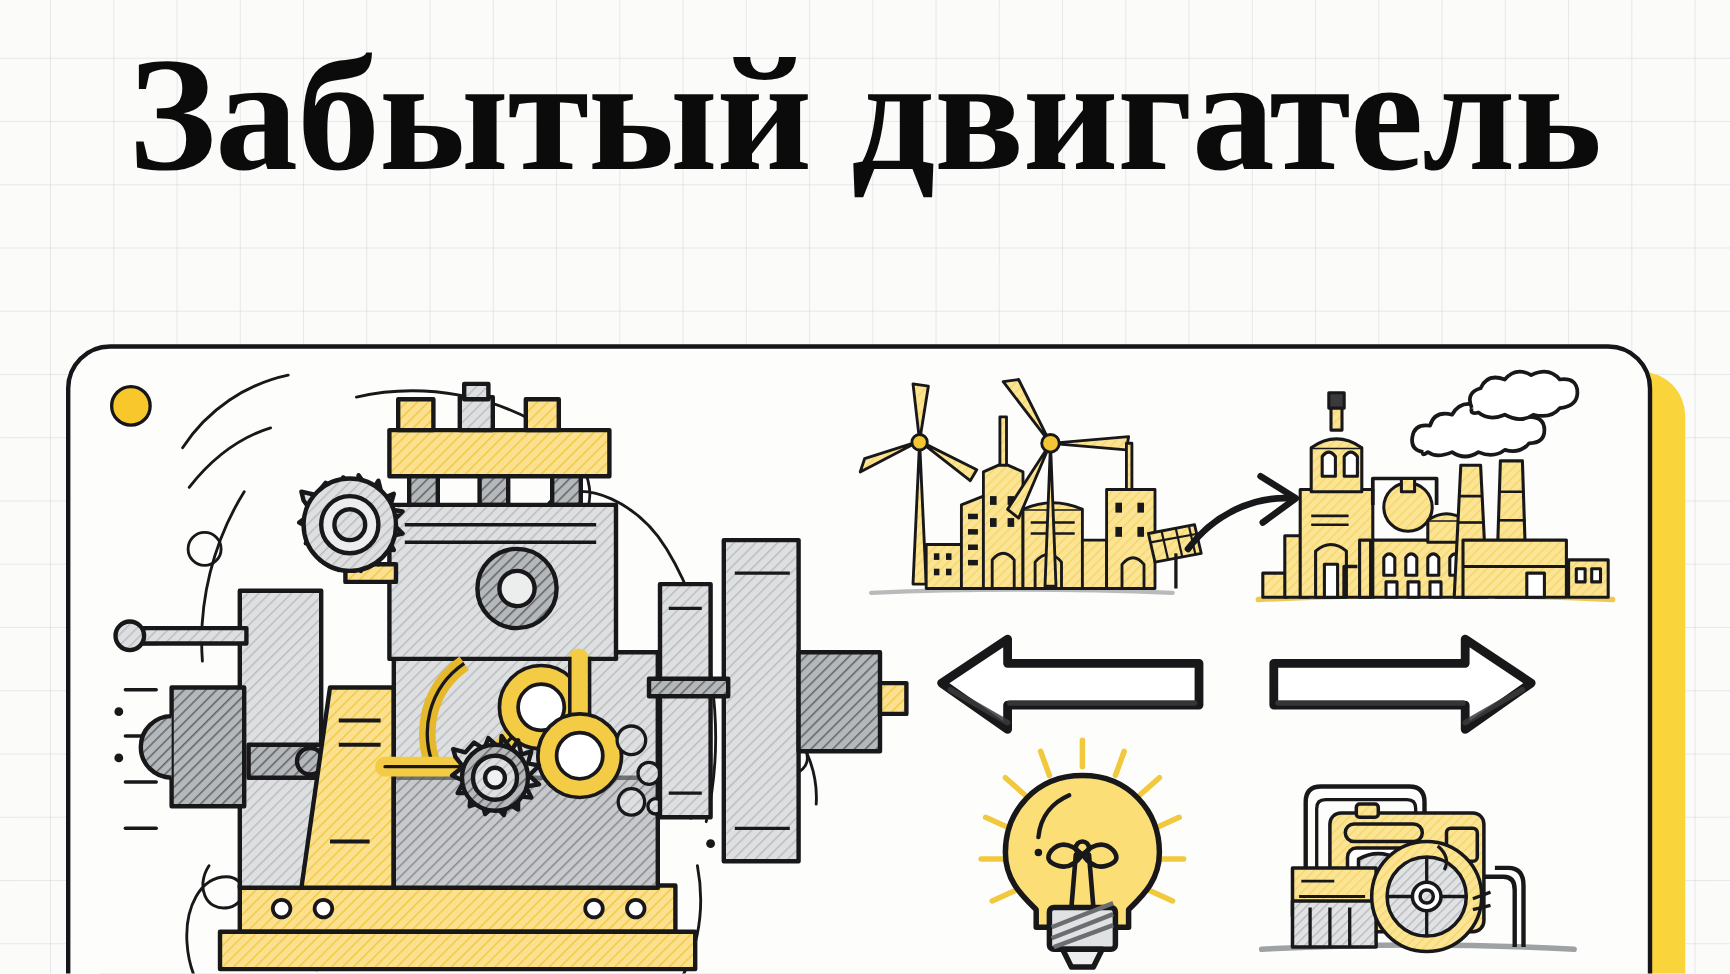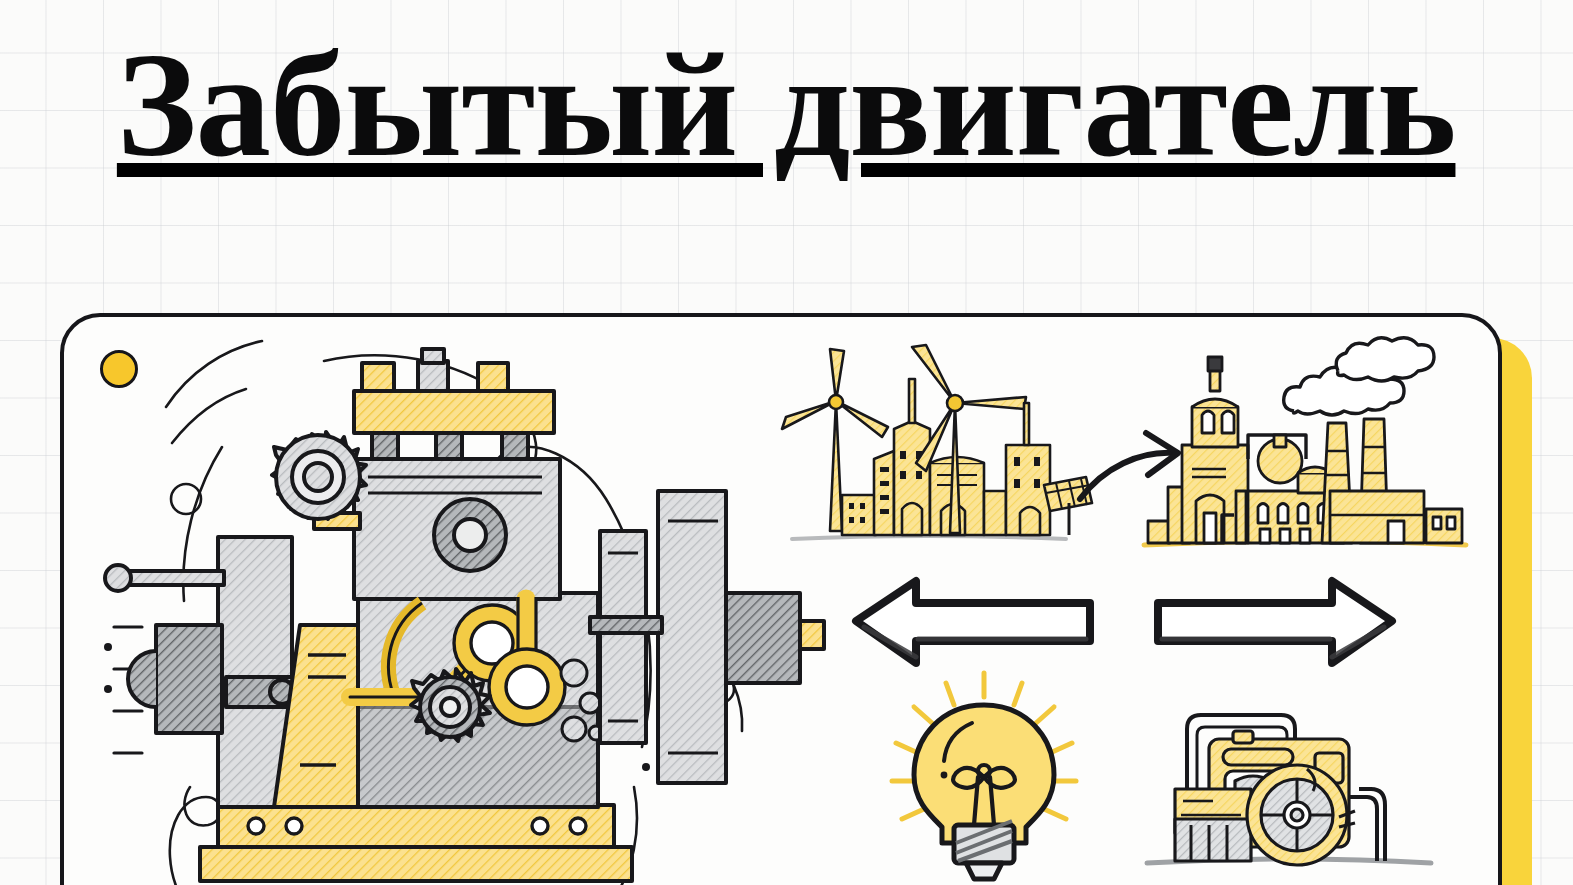--- a/index.html
+++ b/index.html
@@ -12,21 +12,21 @@
       linear-gradient(to right, rgba(205,208,212,.45) 1px, transparent 1px),
       linear-gradient(to bottom, rgba(205,208,212,.45) 1px, transparent 1px);
     background-size:57.5px 57.5px;
     background-position:-12px -5px;
     position:relative;
   }
 
   
   .title-wrap{
     position:absolute; left:0; top:0; width:1573px; height:210px;
-    display:flex; align-items:center; justify-content:center;text-decoration:underline;
+    display:flex; align-items:center; justify-content:center;
   }
   .title{
     font-family:"Liberation Serif", serif;
     font-weight:700;
     font-size:148px;
     line-height:1;
     letter-spacing:-1px;
     color:#0b0b0c;
     white-space:nowrap;
     transform:scaleX(1.02);

